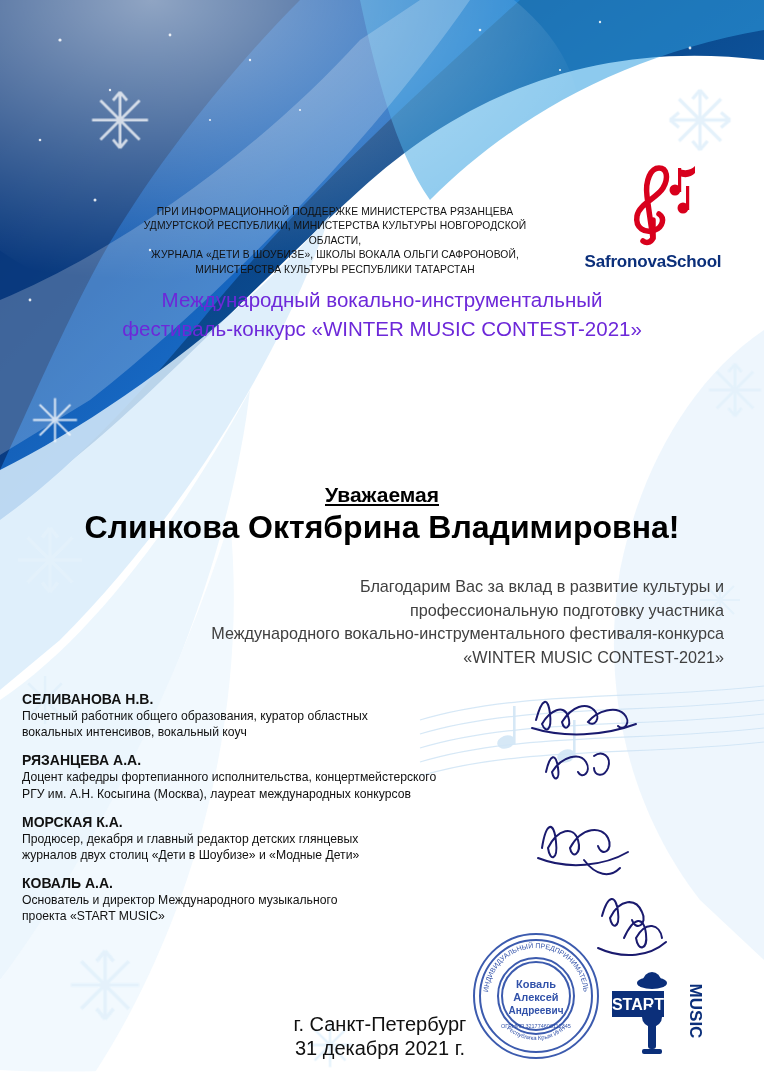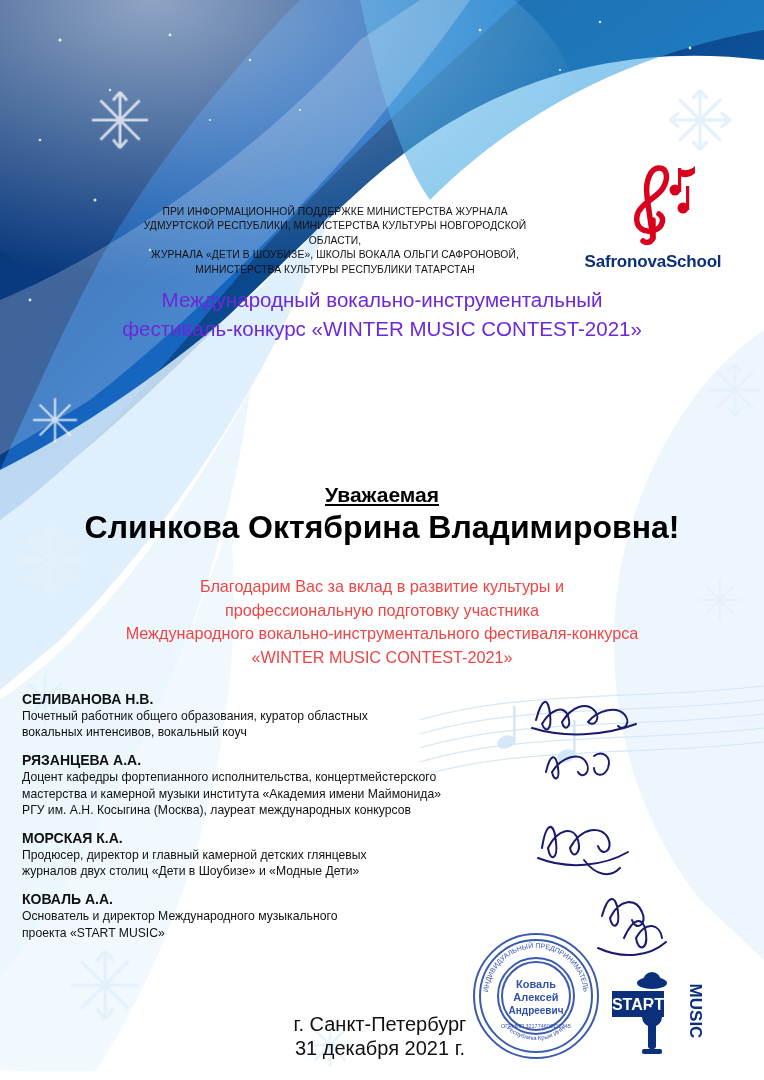--- a/index.html
+++ b/index.html
@@ -73,24 +73,24 @@
     color: #000000;
     font-weight: bold;
   }
   .addressee .line1 { font-size: 21px; line-height: 30px; text-decoration: underline; }
   .addressee .line2 { font-size: 32px; line-height: 34px; }
 
   .body-text {
     position: absolute;
     left: 40px; top: 575px;
     width: 684px;
-    text-align: center;
+    text-align: right;
     font-size: 16.2px;
     line-height: 23.5px;
-    color: #ef4444;
+    color: #404040;
   }
 
   
   .signatories {
     position: absolute;
     left: 22px; top: 690px;
     width: 505px;
   }
   .sig { margin-bottom: 11px; }
   .sig-name {
@@ -258,21 +258,21 @@
         <circle cx="78" cy="48" r="5.5"></circle>
         <rect x="73" y="8" width="3.2" height="24"></rect>
         <rect x="81" y="26" width="3.2" height="24"></rect>
         <path d="M73,8 C80,12 86,10 90,6 L90,13 C86,17 80,19 73,15 Z"></path>
       </g>
     </svg>
     <div class="logo-name">SafronovaSchool</div>
   </div>
 
   <div class="support-block">
-    <div>ПРИ ИНФОРМАЦИОННОЙ ПОДДЕРЖКЕ МИНИСТЕРСТВА ЖУРНАЛА</div>
+    <div>ПРИ ИНФОРМАЦИОННОЙ ПОДДЕРЖКЕ МИНИСТЕРСТВА РЯЗАНЦЕВА</div>
     <div>УДМУРТСКОЙ РЕСПУБЛИКИ, МИНИСТЕРСТВА КУЛЬТУРЫ НОВГОРОДСКОЙ ОБЛАСТИ,</div>
     <div>ЖУРНАЛА «ДЕТИ В ШОУБИЗЕ», ШКОЛЫ ВОКАЛА ОЛЬГИ САФРОНОВОЙ,</div>
     <div>МИНИСТЕРСТВА КУЛЬТУРЫ РЕСПУБЛИКИ ТАТАРСТАН</div>
   </div>
 
   <div class="fest-title">
     <div>Международный вокально-инструментальный</div>
     <div>фестиваль-конкурс «WINTER MUSIC CONTEST-2021»</div>
   </div>
 
@@ -291,26 +291,25 @@
 
   <div class="signatories">
     <div class="sig">
       <div class="sig-name">СЕЛИВАНОВА Н.В.</div>
       <div class="sig-role">Почетный работник общего образования, куратор областных</div>
       <div class="sig-role">вокальных интенсивов, вокальный коуч</div>
     </div>
     <div class="sig">
       <div class="sig-name">РЯЗАНЦЕВА А.А.</div>
       <div class="sig-role">Доцент кафедры фортепианного исполнительства, концертмейстерского</div>
-      <div class="sig-role">мастерства и камерной музыки института «Академия имени Маймонида»</div>
       <div class="sig-role">РГУ им. А.Н. Косыгина (Москва), лауреат международных конкурсов</div>
     </div>
     <div class="sig">
       <div class="sig-name">МОРСКАЯ К.А.</div>
-      <div class="sig-role">Продюсер, директор и главный камерной детских глянцевых</div>
+      <div class="sig-role">Продюсер, декабря и главный редактор детских глянцевых</div>
       <div class="sig-role">журналов двух столиц «Дети в Шоубизе» и «Модные Дети»</div>
     </div>
     <div class="sig">
       <div class="sig-name">КОВАЛЬ А.А.</div>
       <div class="sig-role">Основатель и директор Международного музыкального</div>
       <div class="sig-role">проекта «START MUSIC»</div>
     </div>
   </div>
 
   <svg class="sig-marks" viewBox="0 0 230 330">

